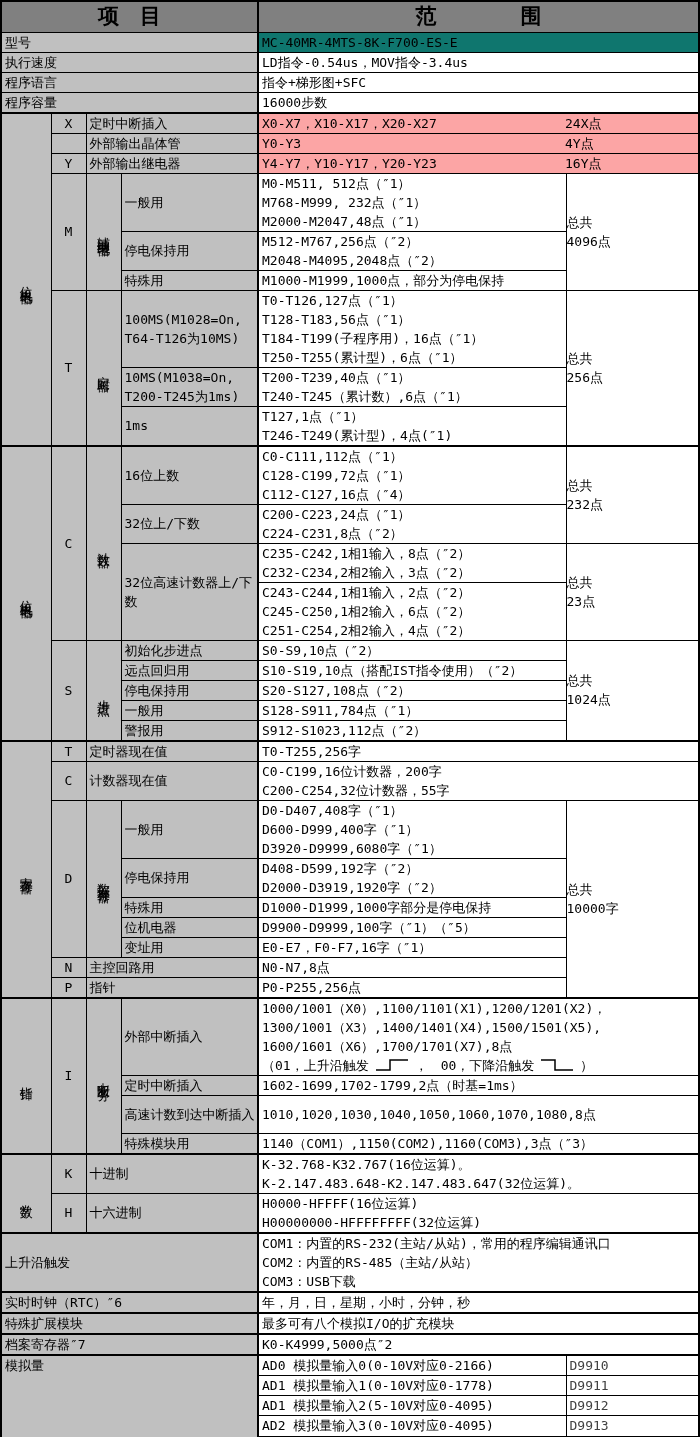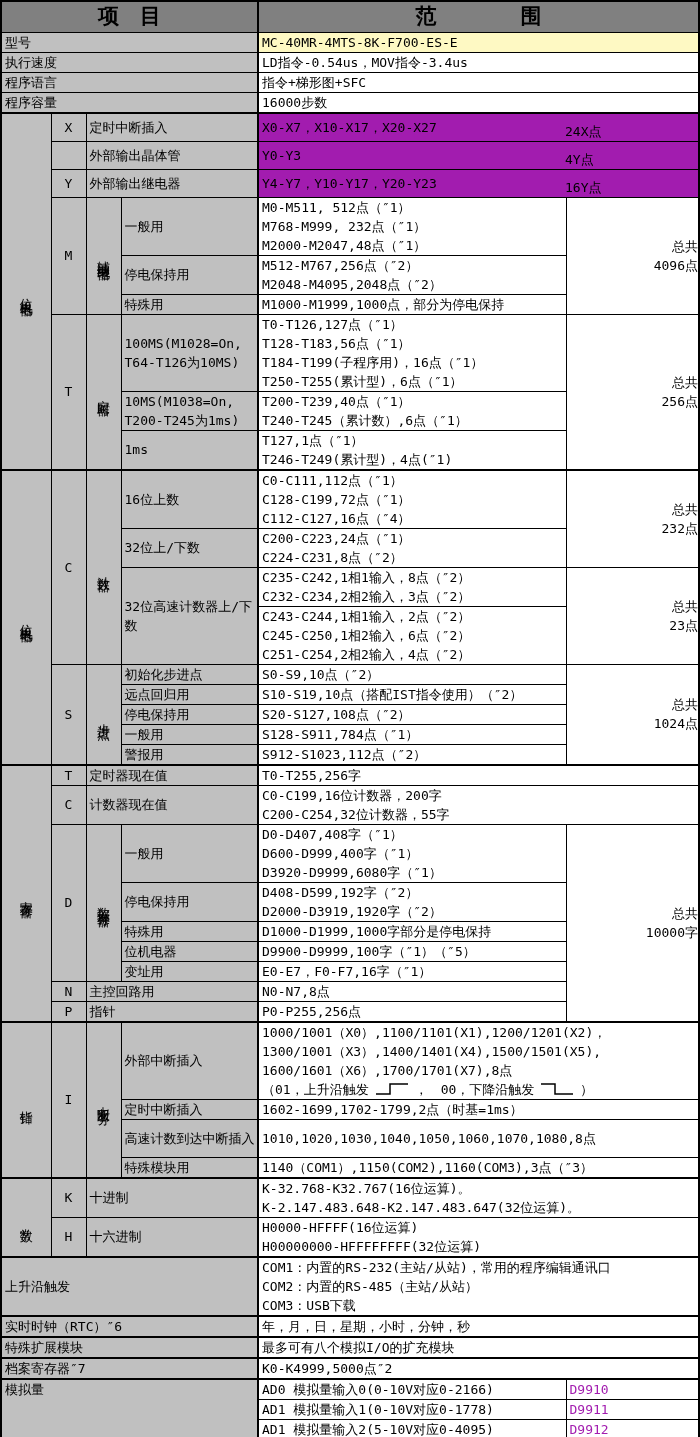--- a/index.html
+++ b/index.html
@@ -1,33 +1,33 @@
 <!DOCTYPE html>
 <html><head>
 <meta charset="utf-8">
 <style>
   html,body{margin:0;padding:0;background:#fff;}
   body{width:700px;font-family:"DejaVu Sans Mono","DejaVu Sans",sans-serif;color:#000;}
   table{border-collapse:collapse;width:700px;table-layout:fixed;border:2px solid #000;}
   td,th{border:1px solid #000;font-size:13px;line-height:19px;padding:0 0 0 3px;vertical-align:middle;overflow:hidden;}
   th{background:#808080;font-size:21px;font-weight:bold;text-align:center;padding:0;}
   .g{background:#c0c0c0;}
-  .o{background:#a21caf;}
-  .gold{background:#fef9c3;}
+  .o{background:#fca5a5;}
+  .gold{background:#0f766e;}
   .c{text-align:center;padding:0;}
   .ml{white-space:pre-line;}
-  .tot{text-align:right;padding:0;white-space:pre-line;}
-  .red{color:#a21caf;}
+  .tot{text-align:left;padding:0;white-space:pre-line;}
+  .red{color:#404040;}
   .rs{border-left:2px solid #000;}
   tr.bt2 > td{border-top:2px solid #000;}
   .v{writing-mode:vertical-rl;text-orientation:upright;letter-spacing:2px;display:inline-block;}
   td.vc{text-align:center;vertical-align:middle;padding:0;}
   .io-range{display:flex;align-items:center;}
   .io-range .rng{flex:1;}
-  .io-range .pts{width:133px;margin-top:8px;}
+  .io-range .pts{width:133px;}
   .note-line{display:flex;align-items:center;gap:6px;white-space:pre;}
   .top{vertical-align:top;}
   svg.edge{flex:0 0 auto;}
 </style>
 </head>
 <body>
 
 <table>
 <colgroup>
   <col style="width:50px">

